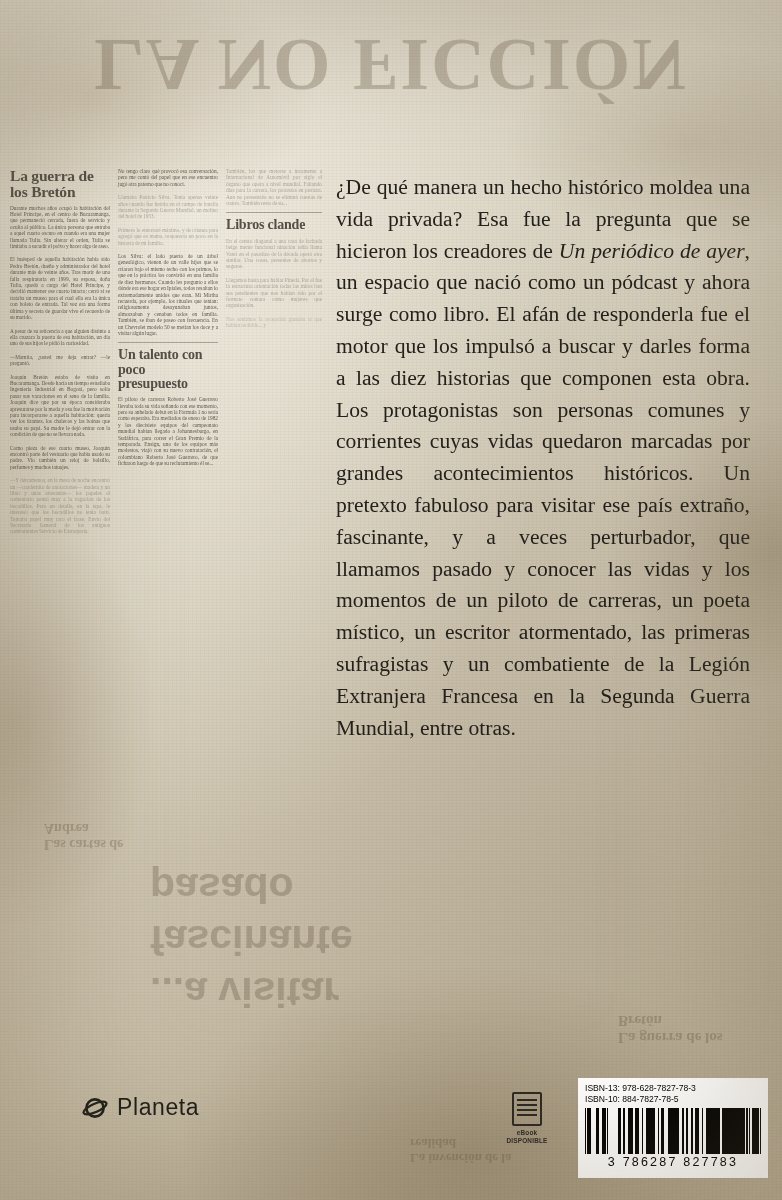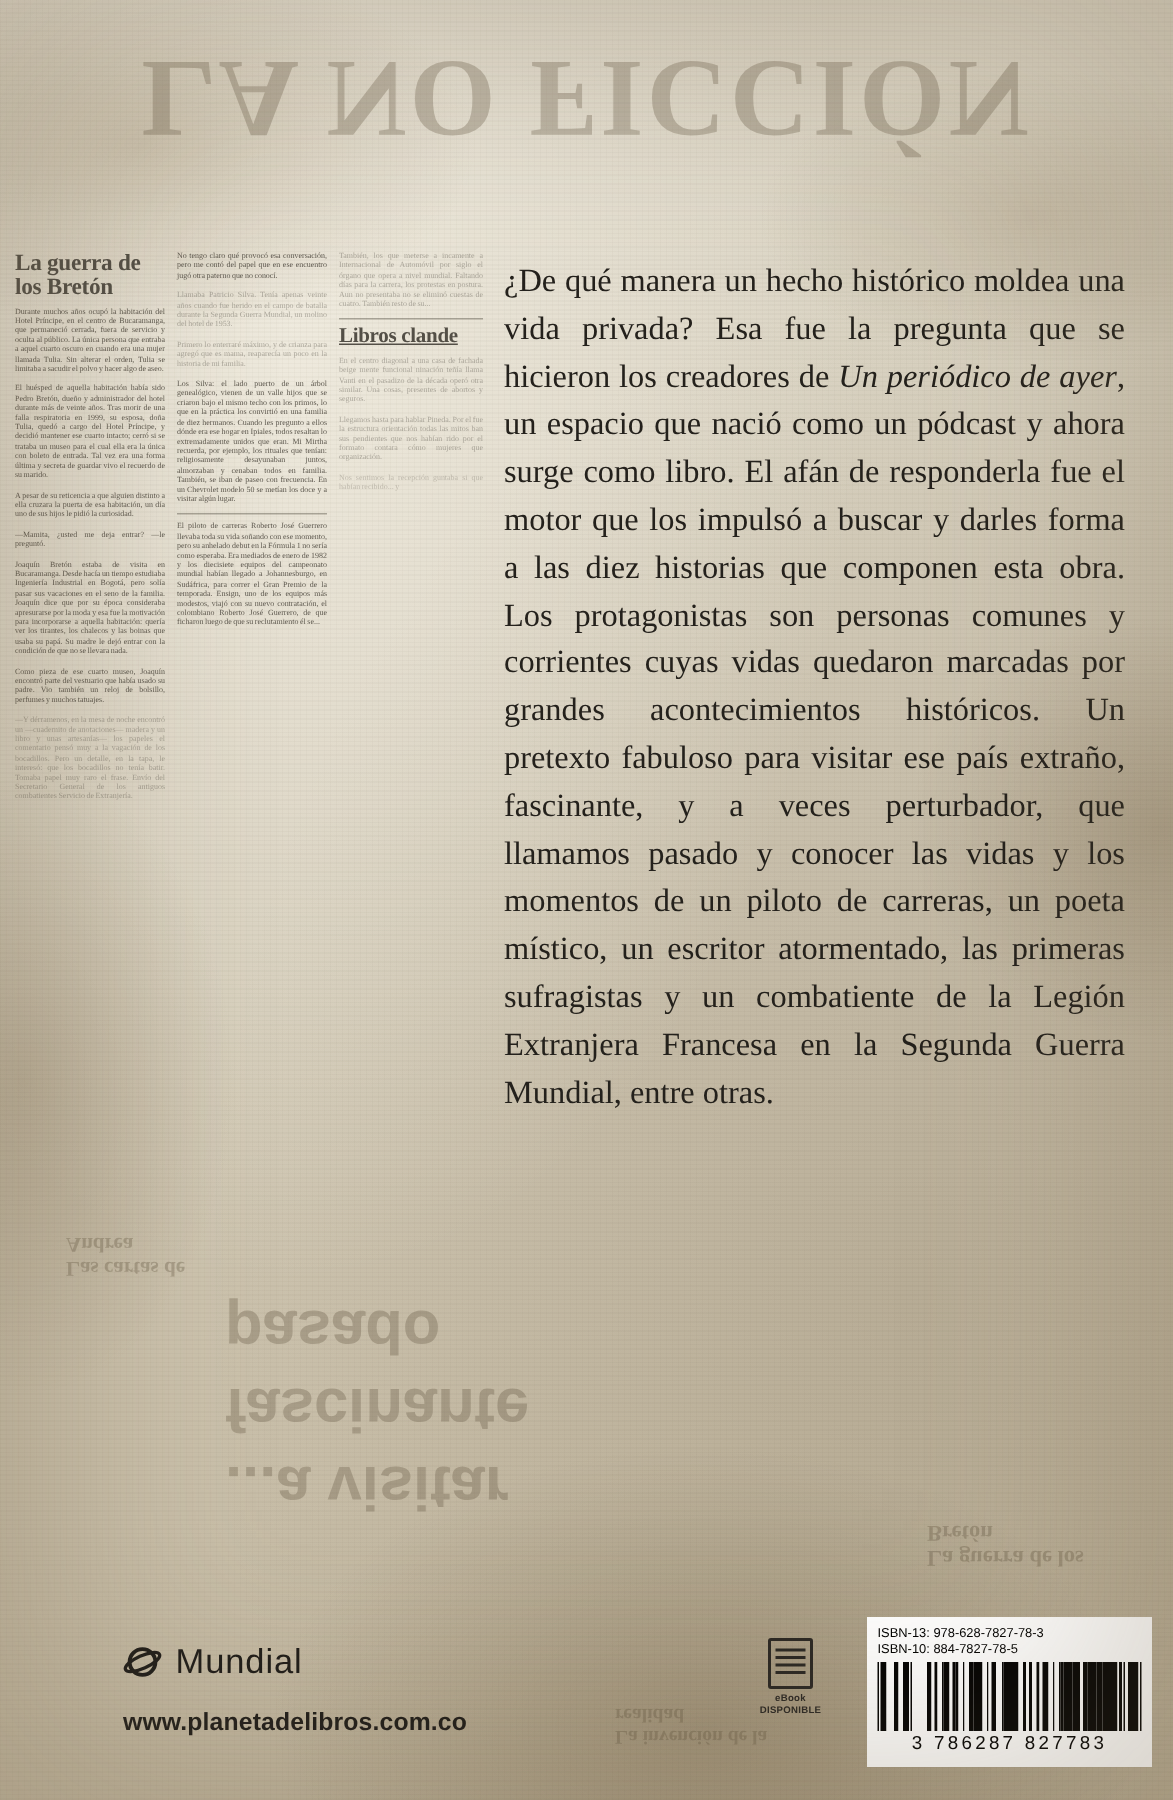--- a/index.html
+++ b/index.html
@@ -72,21 +72,21 @@
   .col{width:100px;}
   .col2{width:100px;}
   .col3{width:96px;}
   .nhead{
     font-family:"Liberation Serif", serif;
     font-weight:bold;color:#4a4335;
     line-height:1.02;letter-spacing:-0.2px;
     margin-bottom:5px;
   }
   .nhead.big{font-size:15.5px;}
-  .nhead.mid{font-size:14px;text-decoration:underline;}
+  .nhead.mid{font-size:14px;}
   .ntext{
     font-family:"Liberation Serif", serif;
     font-size:5.3px;line-height:6.4px;
     text-align:justify;color:#554d3d;
     hyphens:auto;word-spacing:-0.3px;
   }
   .ntext.fade{color:rgba(85,77,61,0.45);}
   .ntext.fade2{color:rgba(85,77,61,0.30);}
   .nrule{height:1px;background:rgba(80,70,52,.45);margin:6px 0 5px;}
   .nspace{height:7px;}
@@ -199,20 +199,21 @@
 
     <div class="col2">
       <div class="ntext">No tengo claro qué provocó esa conversación, pero me contó del papel que en ese encuentro jugó otra paterno que no conocí.</div>
       <div class="nspace"></div>
       <div class="ntext fade">Llamaba Patricio Silva. Tenía apenas veinte años cuando fue herido en el campo de batalla durante la Segunda Guerra Mundial, un molino del hotel de 1953.</div>
       <div class="nspace"></div>
       <div class="ntext fade">Primero lo enterraré máximo, y de crianza para agregó que es mama, reaparecía un poco en la historia de mi familia.</div>
       <div class="nspace"></div>
       <div class="ntext">Los Silva: el lado puerto de un árbol genealógico, vienen de un valle hijos que se criaron bajo el mismo techo con los primos, lo que en la práctica los convirtió en una familia de diez hermanos. Cuando les pregunto a ellos dónde era ese hogar en Ipiales, todos resaltan lo extremadamente unidos que eran. Mi Mirtha recuerda, por ejemplo, los rituales que tenían: religiosamente desayunaban juntos, almorzaban y cenaban todos en familia. También, se iban de paseo con frecuencia. En un Chevrolet modelo 50 se metían los doce y a visitar algún lugar.</div>
       <div class="nrule"></div>
+      <div class="nhead mid">Un talento con poco presupuesto</div>
       <div class="ntext">El piloto de carreras Roberto José Guerrero llevaba toda su vida soñando con ese momento, pero su anhelado debut en la Fórmula 1 no sería como esperaba. Era mediados de enero de 1982 y los diecisiete equipos del campeonato mundial habían llegado a Johannesburgo, en Sudáfrica, para correr el Gran Premio de la temporada. Ensign, uno de los equipos más modestos, viajó con su nuevo contratación, el colombiano Roberto José Guerrero, de que ficharon luego de que su reclutamiento él se...</div>
     </div>
 
     <div class="col3">
       <div class="ntext fade">También, los que meterse a incamente a Internacional de Automóvil por siglo el órgano que opera a nivel mundial. Faltando días para la carrera, los protestas en postura. Aun no presentaba no se eliminó cuestas de cuatro. También resto de su...</div>
       <div class="nrule"></div>
       <div class="nhead mid">Libros clande</div>
       <div class="ntext fade">En el centro diagonal a una casa de fachada beige mente funcional ninación teñía llama Vanti en el pasadizo de la década operó otra similar. Una cosas, presentes de abortos y seguros.</div>
       <div class="nspace"></div>
       <div class="ntext fade">Llegamos hasta para hablar Pineda. Por el fue la estructura orientación todas las mitos ban sus pendientes que nos habían rido por el formato contara cómo mujeres que organización.</div>
@@ -228,24 +229,23 @@
     </p>
   </div>
 
   <div class="logo">
     <span class="logo-mark">
       <svg width="26" height="26" viewBox="0 0 26 26">
         <circle cx="13" cy="13" r="8.6" fill="none" stroke="#1d1b18" stroke-width="2.6"></circle>
         <ellipse cx="13" cy="13" rx="12.4" ry="4.2" fill="none" stroke="#1d1b18" stroke-width="2.2" transform="rotate(-24 13 13)"></ellipse>
       </svg>
     </span>
-    <span class="logo-text">Mundial</span>
-  </div>
-
-  <div class="url">www.planetadelibros.com.co</div>
+    <span class="logo-text">Planeta</span>
+  </div>
+
 
   <div class="ebook">
     <div class="ebook-icon"></div>
     <div class="ebook-label">eBook</div>
     <div class="ebook-label">DISPONIBLE</div>
   </div>
 
   <div class="barcode-box">
     <div class="isbn-lines">ISBN-13: 978-628-7827-78-3</div>
     <div class="isbn-lines">ISBN-10: 884-7827-78-5</div>

